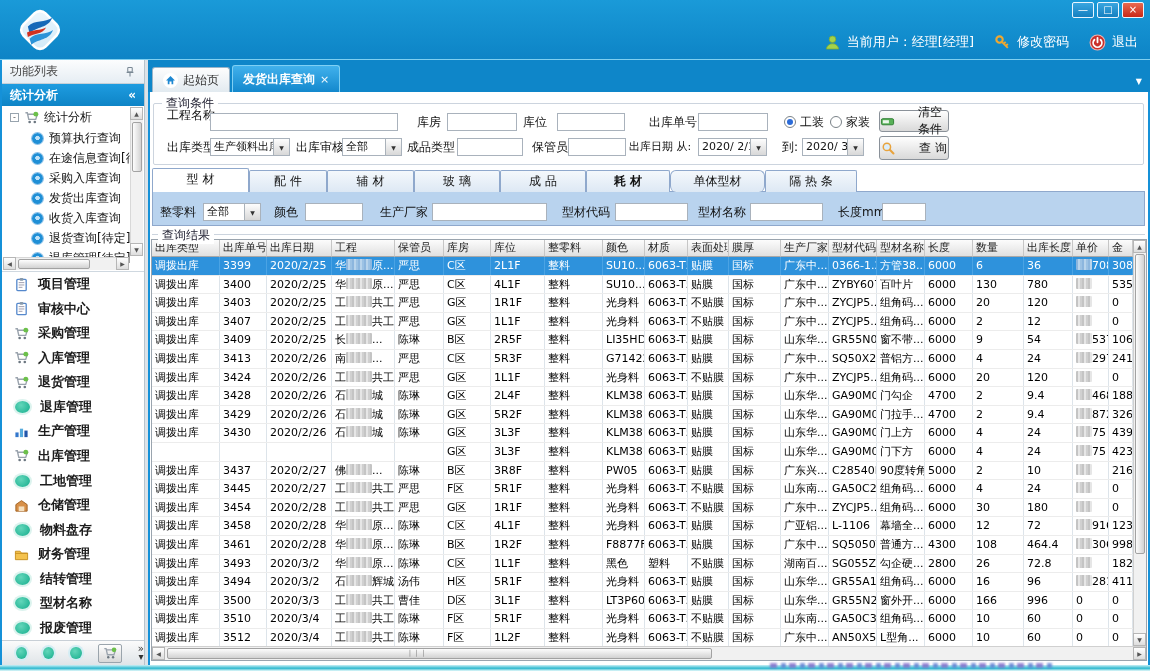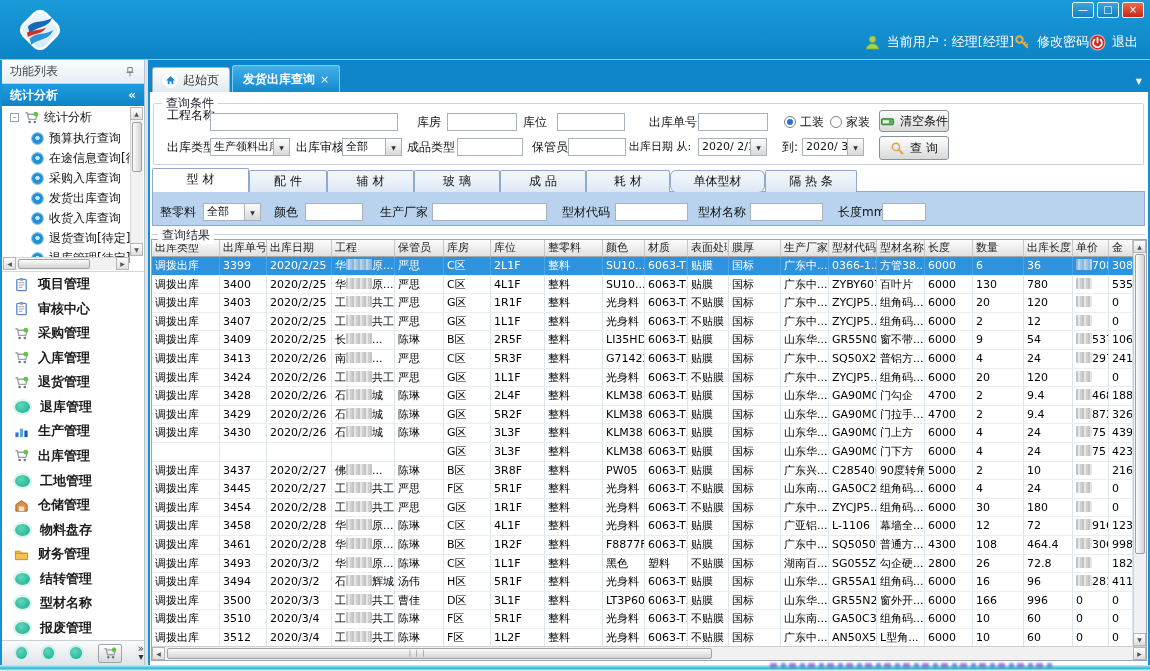--- a/index.html
+++ b/index.html
@@ -5,21 +5,21 @@
   html,body{margin:0;padding:0;background:#fff;}
   *{box-sizing:border-box;}
   #app{position:relative;width:1150px;height:671px;font-family:"DejaVu Sans","Liberation Sans",sans-serif;overflow:hidden;background:#fff;}
   
   .titlebar{position:absolute;left:0;top:0;width:1150px;height:60px;background:linear-gradient(#1a9ad8,#0d84c6);border-bottom:1px solid #7fd0f0;}
   .logo{position:absolute;left:14px;top:4px;width:52px;height:52px;}
   .apptitle{position:absolute;left:72px;top:12px;font-size:27px;font-weight:bold;color:#fff;letter-spacing:1px;text-shadow:2px 2px 3px rgba(0,50,90,.55);white-space:nowrap;}
   .winbtns{position:absolute;right:6px;top:2px;display:flex;gap:3px;}
   .wb{width:22px;height:16px;border:1px solid #eaf6ff;border-radius:2px;color:#fff;font-size:10px;line-height:14px;text-align:center;background:linear-gradient(#3aa6e0,#1580c0);cursor:pointer;}
   .wb.close{background:linear-gradient(#e86a50,#c82818);}
-  .userbar{position:absolute;right:12px;top:33px;display:flex;align-items:center;color:#fff;font-size:13px;}
+  .userbar{position:absolute;right:12px;top:33px;display:flex;align-items:center;gap:20px;color:#fff;font-size:13px;}
   .uitem{display:flex;align-items:center;gap:6px;white-space:nowrap;cursor:pointer;}
   .uicon{width:17px;height:17px;display:inline-flex;}
   
   .sidebar{position:absolute;left:0;top:60px;width:145px;height:611px;background:#fff;border-left:2px solid #1591d8;border-right:1px solid #b8c4cc;}
   .fnhead{position:absolute;left:0;top:0;right:0;height:24px;background:linear-gradient(#fcfdfe,#e6edf3);border-bottom:1px solid #c6d0d8;display:flex;align-items:center;justify-content:space-between;padding:0 8px;font-size:12px;color:#444;}
   .sechead{position:absolute;left:0;top:24px;right:0;height:22px;background:linear-gradient(#1e9ce0,#0e84c6);color:#fff;font-size:12px;font-weight:bold;display:flex;align-items:center;justify-content:space-between;padding:0 8px;}
   .tree{position:absolute;left:0;top:46px;right:0;height:166px;background:#fff;border-bottom:1px solid #cfd8e0;overflow:hidden;}
   .tree-root{display:flex;align-items:center;gap:5px;height:22px;padding-left:8px;font-size:12px;color:#111;}
   .expbox{width:9px;height:9px;border:1px solid #98a4ae;font-size:8px;line-height:7px;text-align:center;color:#555;background:#fff;}
   .tree-item{display:flex;align-items:center;gap:6px;height:20px;padding-left:30px;font-size:12px;color:#111;white-space:nowrap;}
@@ -56,21 +56,21 @@
   .lg2{left:8px;top:135px;z-index:2;}
   .lb{position:absolute;height:18px;line-height:18px;font-size:12px;color:#111;white-space:nowrap;}
   .lb.sm{font-size:11px;}
   .tx{position:absolute;height:18px;background:#fff;border:1px solid #a9b2bc;}
   .cb{position:absolute;height:18px;background:#fff;border:1px solid #a9b2bc;}
   .cb .val{display:block;font-size:11px;line-height:16px;padding:0 16px 0 3px;white-space:nowrap;overflow:hidden;color:#111;}
   .cb::after{content:"▼";position:absolute;right:0;top:0;bottom:0;width:15px;font-size:6px;color:#333;background:linear-gradient(#fdfdfd,#d8d8d8);border-left:1px solid #aab2ba;display:flex;align-items:center;justify-content:center;}
   .radio{position:absolute;display:flex;align-items:center;gap:4px;font-size:12px;color:#111;height:18px;cursor:pointer;}
   .rd{width:12px;height:12px;border:1px solid #7a8288;border-radius:50%;background:#fff;position:relative;}
   .rd.on::after{content:"";position:absolute;inset:2px;border-radius:50%;background:#2b6bd8;}
-  .btn{position:absolute;display:flex;align-items:center;justify-content:center;gap:5px;background:linear-gradient(#fefefe,#d9d9d9);border:1px solid #8a9199;border-radius:3px;font-size:12px;color:#111;cursor:pointer;}
+  .btn{position:absolute;display:flex;align-items:center;justify-content:center;gap:23px;background:linear-gradient(#fefefe,#d9d9d9);border:1px solid #8a9199;border-radius:3px;font-size:12px;color:#111;cursor:pointer;}
   .bicon{width:15px;height:15px;display:inline-flex;}
   
   .mtabs{position:absolute;left:2px;top:76px;display:flex;align-items:flex-end;height:24px;z-index:2;}
   .mtab{height:22px;border:1px solid #8fa8cc;border-bottom:none;border-radius:2px 2px 0 0;background:linear-gradient(#f4f8fc,#dde8f4);font-size:12px;color:#111;text-align:center;line-height:21px;white-space:nowrap;overflow:hidden;cursor:pointer;}
   .mtab.on{height:24px;background:#fff;z-index:3;}
   .tabpage{position:absolute;left:2px;top:99px;width:993px;height:35px;background:#b9d3ee;border:1px solid #8fa8cc;}
   
   .tbl{position:absolute;left:1px;top:147px;width:996px;height:422px;border:1px solid #9aa4ae;background:#fff;}
   .thead{display:grid;width:981px;height:17px;}
   .th{font-size:11px;line-height:16px;padding:0 3px;background:linear-gradient(#fcfcfc,#e0e0e0);border-right:1px solid #c6c6c6;border-bottom:1px solid #a8a8a8;white-space:nowrap;overflow:hidden;color:#222;cursor:pointer;}
@@ -425,21 +425,21 @@
           </span>
         <span>查  询</span>
       </span>
 
       <div class="mtabs">
           <div class="mtab on" style="width: 97px;">型  材</div>
           <div class="mtab" style="width: 78px;">配  件</div>
           <div class="mtab" style="width: 87px;">辅  材</div>
           <div class="mtab" style="width: 86px;">玻  璃</div>
           <div class="mtab" style="width: 86px;">成  品</div>
-          <div class="mtab" style="width: 84px;">耗  材</div>
+          <div class="mtab" style="width: 84px; font-weight: bold;">耗  材</div>
           <div class="mtab" style="width: 95px; border-radius: 6px;">单体型材</div>
           <div class="mtab" style="width: 92px;">隔 热 条</div>
         </div>
       <div class="tabpage"></div>
       <span class="lb" style="left:10px;top:111px;z-index:2;">整零料</span>
       <span class="cb" style="left:53px;top:111px;width:58px;z-index:2;">
           <span class="val">全部</span>
         </span>
       <span class="lb" style="left:124px;top:111px;z-index:2;">颜色</span>
       <span class="tx" style="left:155px;top:111px;width:58px;z-index:2;"></span>

